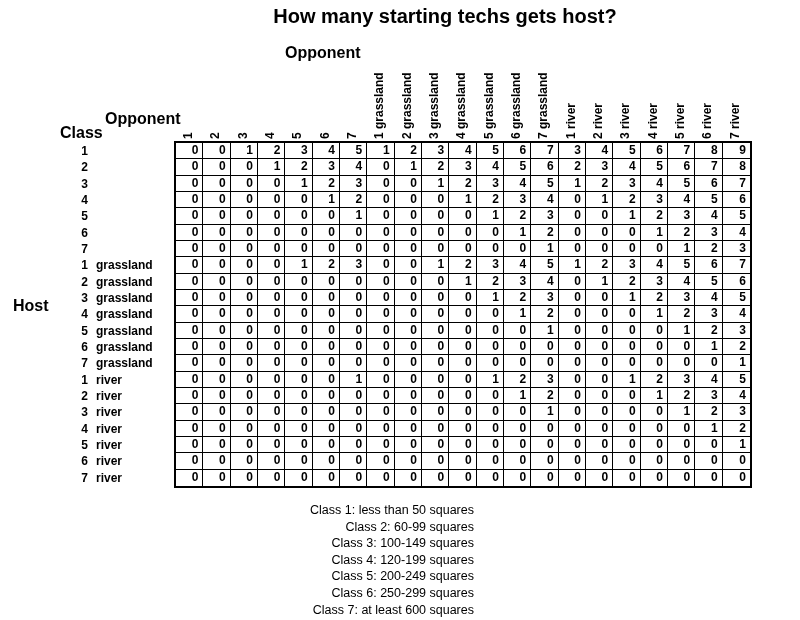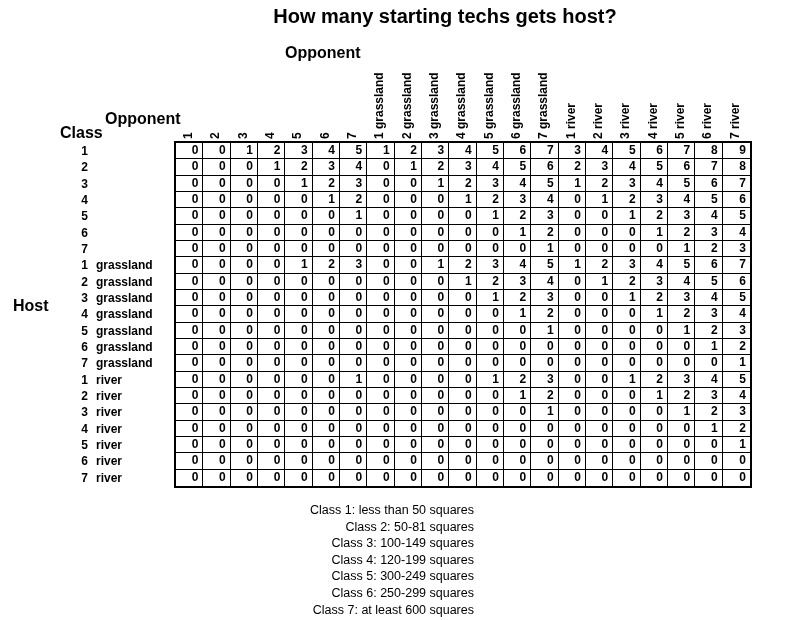--- a/index.html
+++ b/index.html
@@ -586,20 +586,20 @@
       <div class="cell last-row">0</div>
       <div class="cell last-row">0</div>
       <div class="cell last-row">0</div>
       <div class="cell last-row">0</div>
       <div class="cell last-row">0</div>
       <div class="cell last-row">0</div>
       <div class="cell last-col last-row">0</div>
     </div>
   <div id="legend" class="legend">
       <div class="legend-line">Class 1: less than 50 squares</div>
-      <div class="legend-line">Class 2: 50-81 squares</div>
+      <div class="legend-line">Class 2: 60-99 squares</div>
       <div class="legend-line">Class 3: 100-149 squares</div>
       <div class="legend-line">Class 4: 120-199 squares</div>
-      <div class="legend-line">Class 5: 300-249 squares</div>
+      <div class="legend-line">Class 5: 200-249 squares</div>
       <div class="legend-line">Class 6: 250-299 squares</div>
       <div class="legend-line">Class 7: at least 600 squares</div>
     </div>
 </div>
 
 </body></html>

